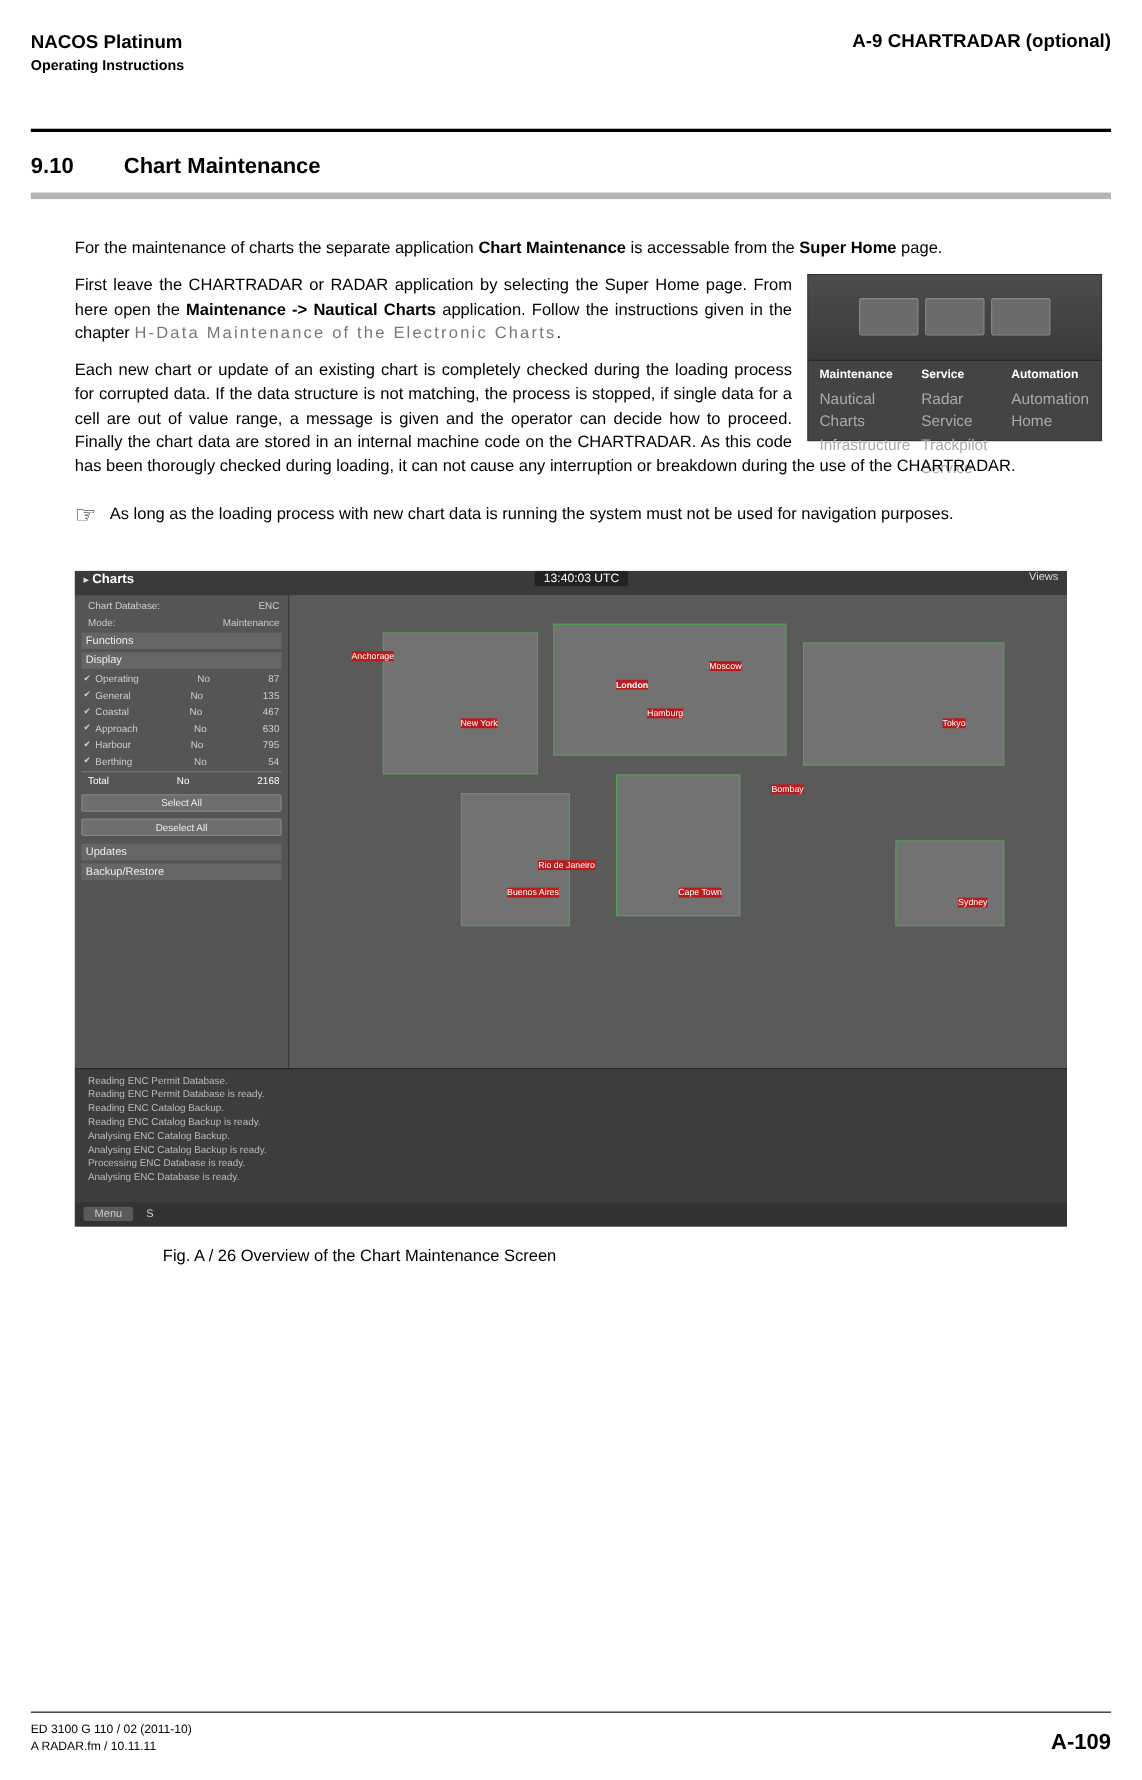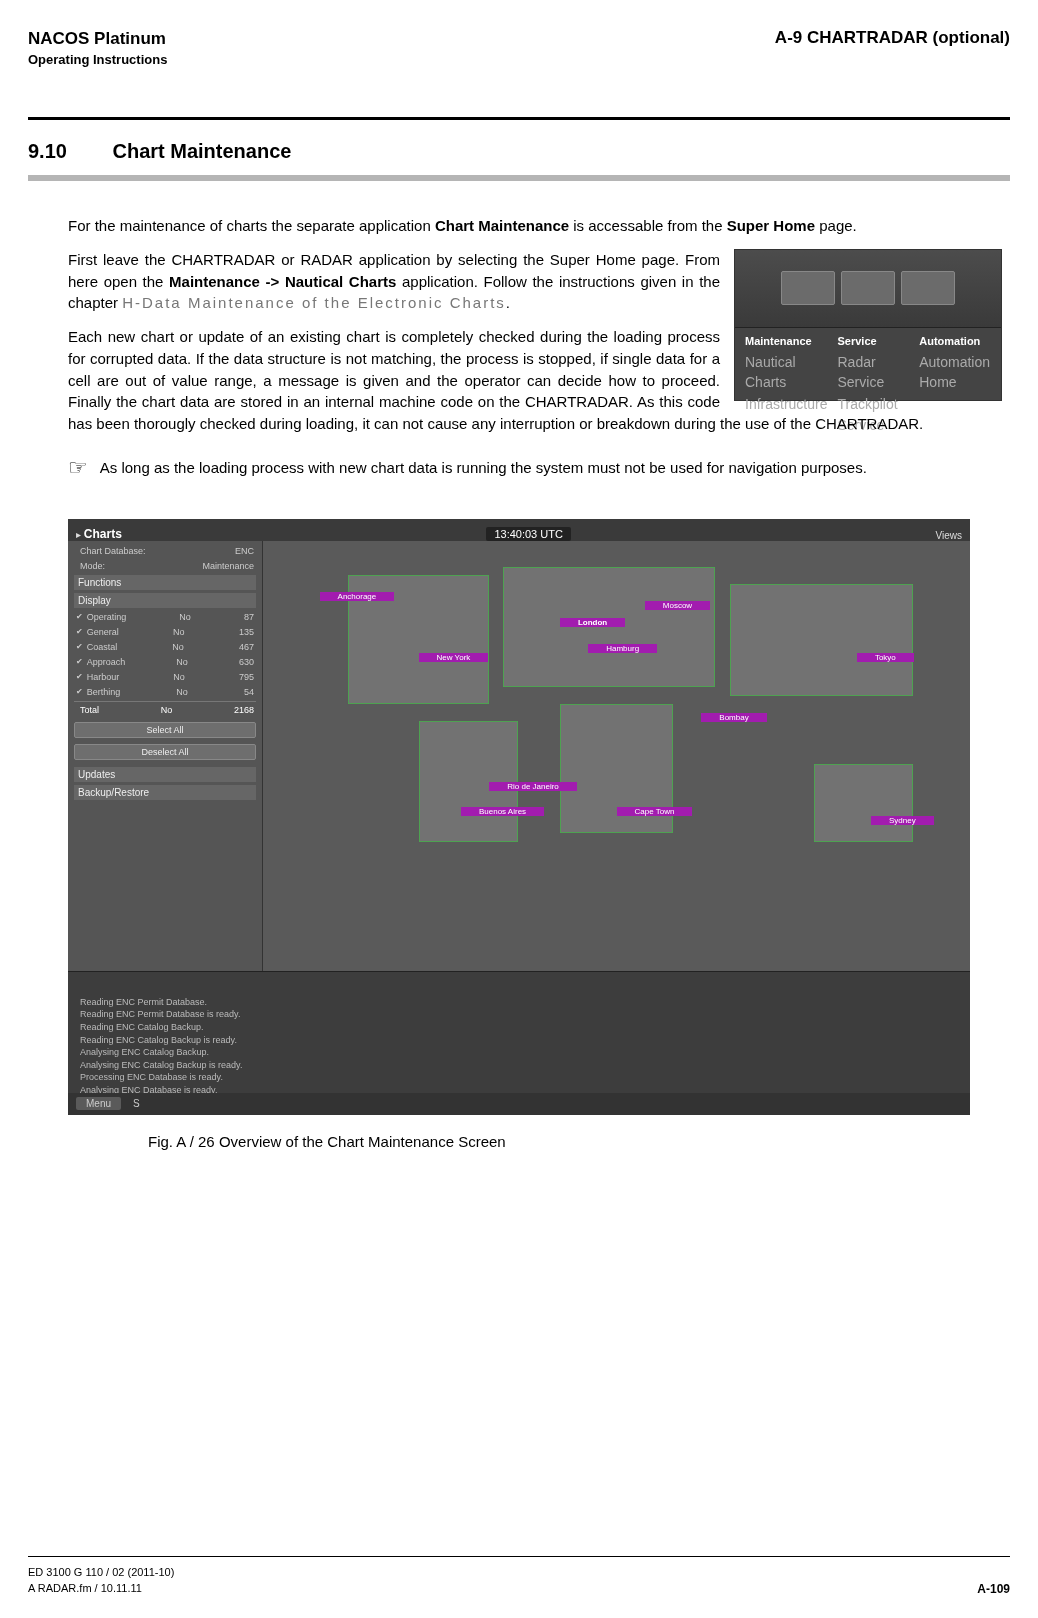--- a/index.html
+++ b/index.html
@@ -117,21 +117,21 @@
     height: 596px;
     position: relative;
     color: #ddd;
     font-size: 10px;
     overflow: hidden;
   }
   .fig-topbar {
     height: 22px;
     background: #3a3a3a;
     display: flex;
-    align-items: flex-end;
+    align-items: flex-start;
     padding: 0 8px;
     justify-content: space-between;
   }
   .fig-topbar .title { color: #fff; font-weight: bold; font-size: 12px; }
   .fig-time { background:#222; padding:1px 8px; border-radius:2px; font-size:11px; color:#fff; }
   .fig-main { display: flex; height: 430px; }
   .fig-side {
     width: 195px;
     background: #555;
     border-right: 1px solid #333;
@@ -153,31 +153,31 @@
     position: relative;
   }
   .mapland {
     position:absolute;
     background: #777;
     border: 1px solid #4caf50;
     opacity: .85;
   }
   .city {
     position: absolute;
-    background: #a21caf;
+    background: #b91c1c;
     color: #fff;
     font-size: 8px;
-    padding: 0 18px;
+    padding: 0 0;
     white-space: nowrap;
   }
   .fig-log {
     height: 144px;
     background: #3d3d3d;
     border-top: 1px solid #222;
-    padding: 24px 12px;
+    padding: 4px 12px;
     font-size: 9px;
     color: #bbb;
     line-height: 1.4;
   }
   .fig-botbar {
     position:absolute;
     bottom:0; left:0; right:0;
     height: 22px;
     background: #333;
     display:flex;
@@ -198,21 +198,21 @@
     position: absolute;
     left: 28px; right: 28px; bottom: 22px;
     border-top: 1px solid #000;
     padding-top: 8px;
     display: flex;
     justify-content: space-between;
     align-items: flex-end;
     font-size: 11px;
   }
   .footer-left { line-height: 1.4; }
-  .page-num { font-weight: bold; font-size: 12px; }
+  .page-num { font-weight: bold; font-size: 20px; }
   b { font-weight: bold; }
 </style>
 </head>
 <body>
 
 <div class="header">
   <div class="header-left">
     <div class="doc-title">NACOS Platinum</div>
     <div class="doc-subtitle">Operating Instructions</div>
   </div>

